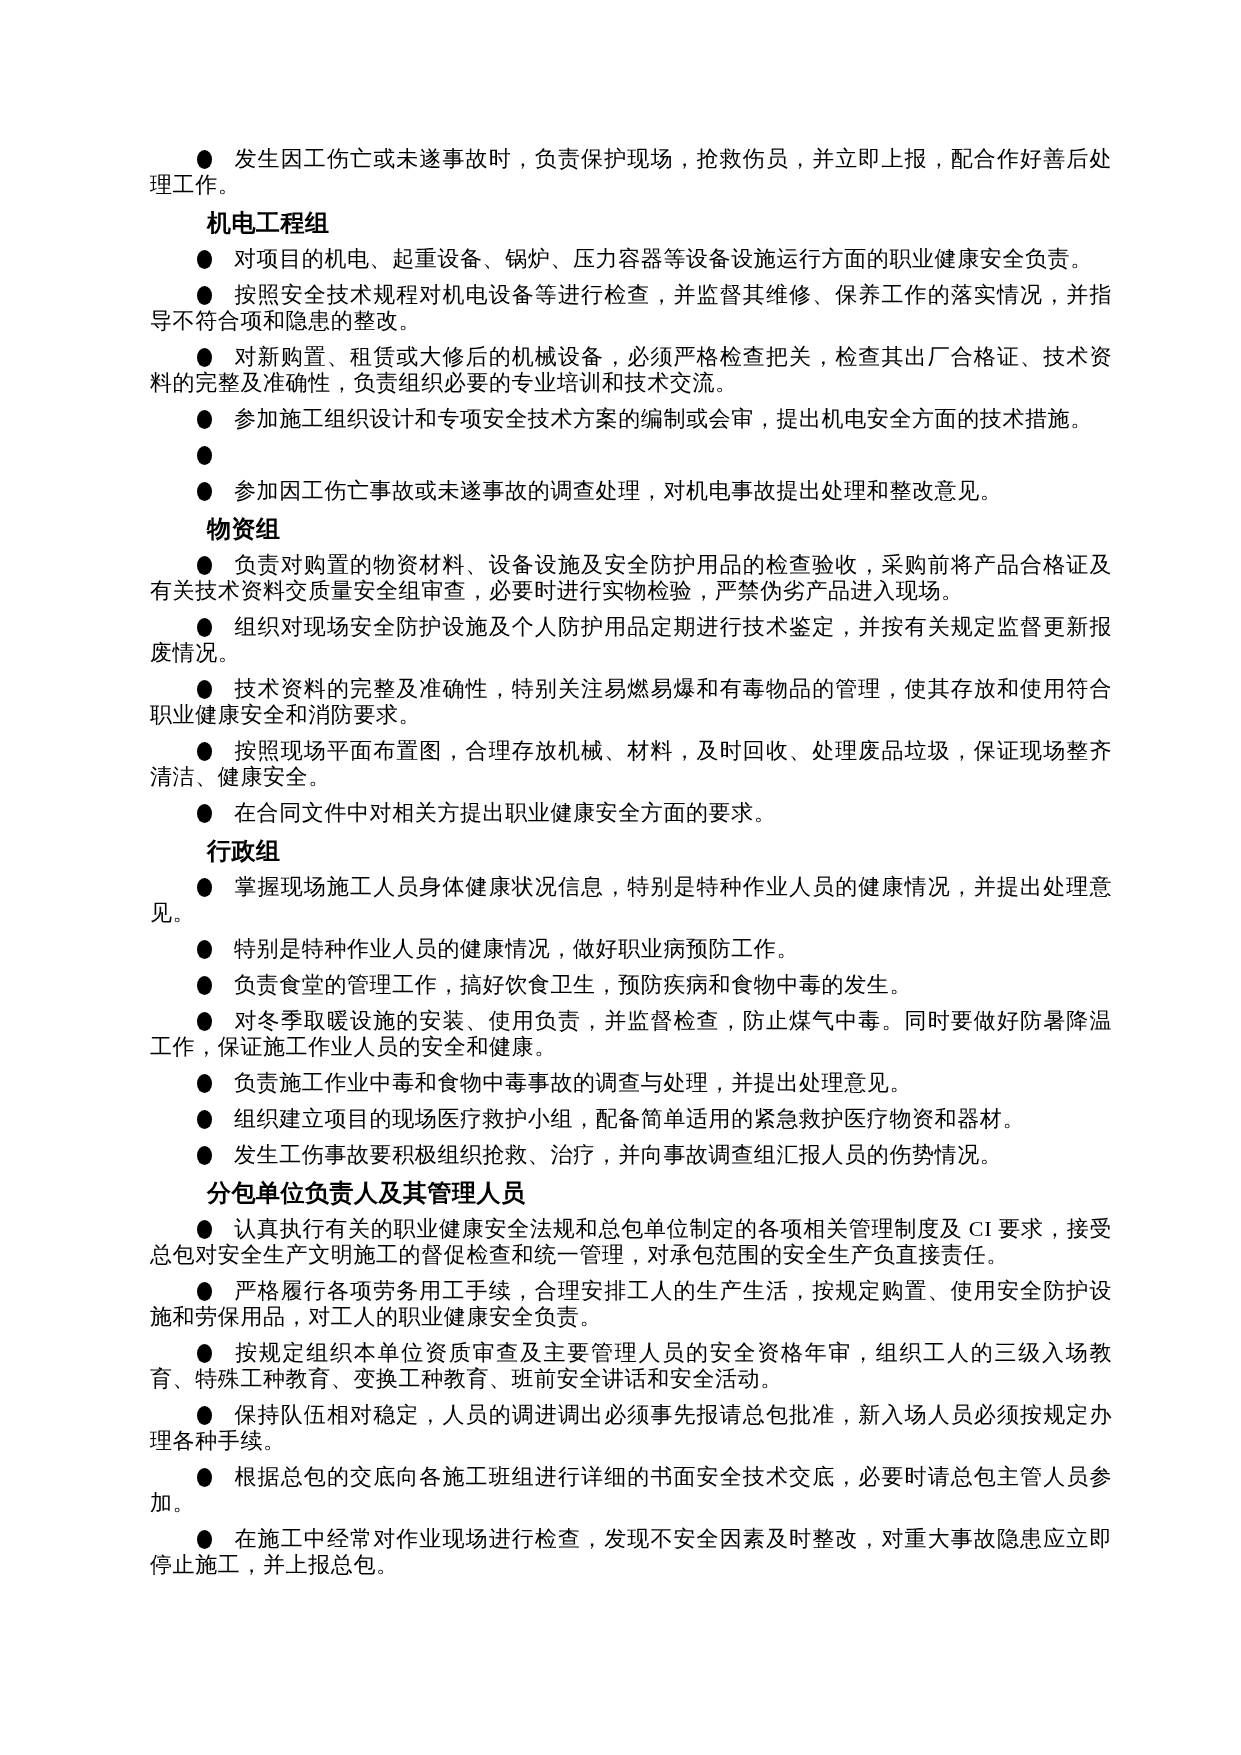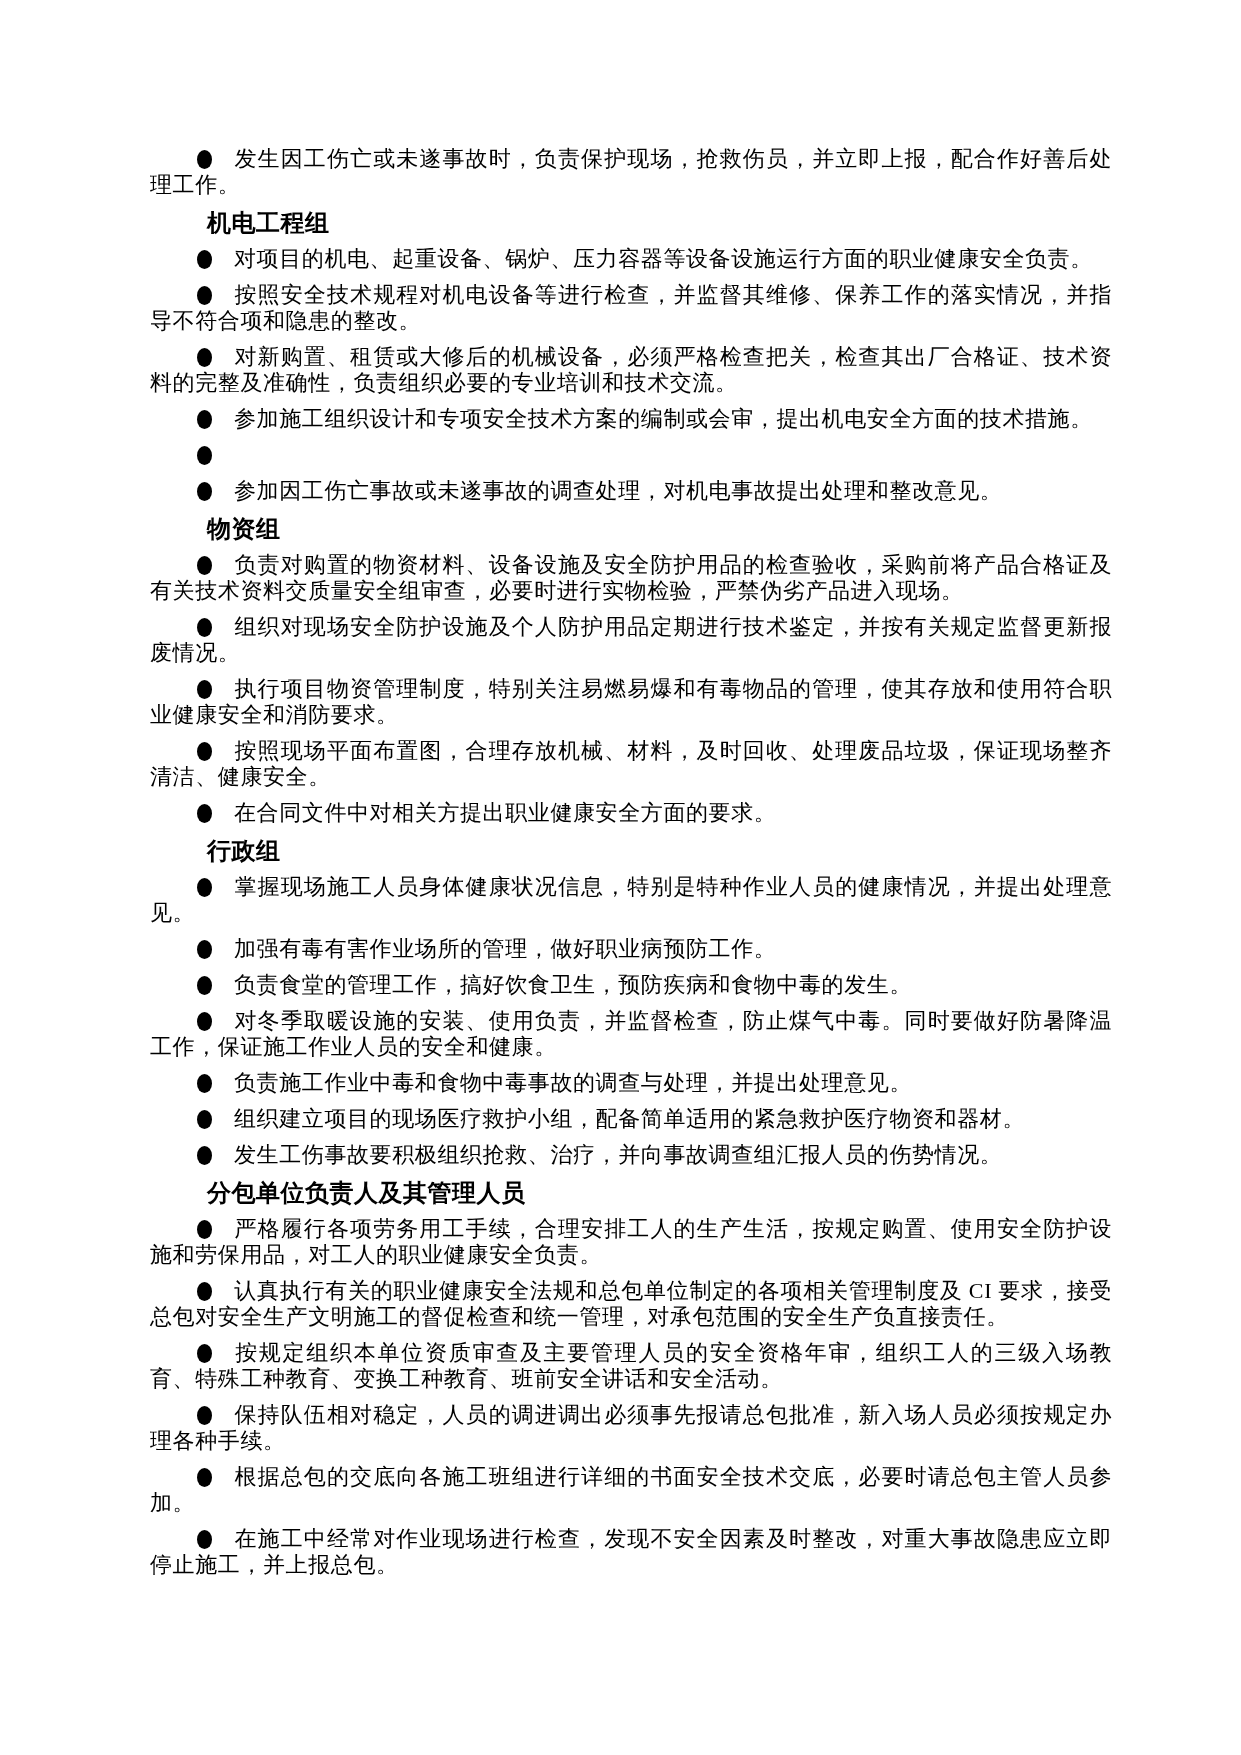--- a/index.html
+++ b/index.html
@@ -58,32 +58,32 @@
       <h2 class="group-heading">机电工程组</h2>
       <p class="item"><span class="bullet"></span><span>对项目的机电、起重设备、锅炉、压力容器等设备设施运行方面的职业健康安全负责。</span></p>
       <p class="item"><span class="bullet"></span><span>按照安全技术规程对机电设备等进行检查，并监督其维修、保养工作的落实情况，并指导不符合项和隐患的整改。</span></p>
       <p class="item"><span class="bullet"></span><span>对新购置、租赁或大修后的机械设备，必须严格检查把关，检查其出厂合格证、技术资料的完整及准确性，负责组织必要的专业培训和技术交流。</span></p>
       <p class="item"><span class="bullet"></span><span>参加施工组织设计和专项安全技术方案的编制或会审，提出机电安全方面的技术措施。</span></p>
       <p class="item"><span class="bullet"></span></p>
       <p class="item"><span class="bullet"></span><span>参加因工伤亡事故或未遂事故的调查处理，对机电事故提出处理和整改意见。</span></p>
       <h2 class="group-heading">物资组</h2>
       <p class="item"><span class="bullet"></span><span>负责对购置的物资材料、设备设施及安全防护用品的检查验收，采购前将产品合格证及有关技术资料交质量安全组审查，必要时进行实物检验，严禁伪劣产品进入现场。</span></p>
       <p class="item"><span class="bullet"></span><span>组织对现场安全防护设施及个人防护用品定期进行技术鉴定，并按有关规定监督更新报废情况。</span></p>
-      <p class="item"><span class="bullet"></span><span>执行项目物资管理制度，特别关注易燃易爆和有毒物品的管理，使其存放和使用符合职业健康安全和消防要求。</span></p>
+      <p class="item"><span class="bullet"></span><span>技术资料的完整及准确性，特别关注易燃易爆和有毒物品的管理，使其存放和使用符合职业健康安全和消防要求。</span></p>
       <p class="item"><span class="bullet"></span><span>按照现场平面布置图，合理存放机械、材料，及时回收、处理废品垃圾，保证现场整齐清洁、健康安全。</span></p>
       <p class="item"><span class="bullet"></span><span>在合同文件中对相关方提出职业健康安全方面的要求。</span></p>
       <h2 class="group-heading">行政组</h2>
       <p class="item"><span class="bullet"></span><span>掌握现场施工人员身体健康状况信息，特别是特种作业人员的健康情况，并提出处理意见。</span></p>
-      <p class="item"><span class="bullet"></span><span>加强有毒有害作业场所的管理，做好职业病预防工作。</span></p>
+      <p class="item"><span class="bullet"></span><span>特别是特种作业人员的健康情况，做好职业病预防工作。</span></p>
       <p class="item"><span class="bullet"></span><span>负责食堂的管理工作，搞好饮食卫生，预防疾病和食物中毒的发生。</span></p>
       <p class="item"><span class="bullet"></span><span>对冬季取暖设施的安装、使用负责，并监督检查，防止煤气中毒。同时要做好防暑降温工作，保证施工作业人员的安全和健康。</span></p>
       <p class="item"><span class="bullet"></span><span>负责施工作业中毒和食物中毒事故的调查与处理，并提出处理意见。</span></p>
       <p class="item"><span class="bullet"></span><span>组织建立项目的现场医疗救护小组，配备简单适用的紧急救护医疗物资和器材。</span></p>
       <p class="item"><span class="bullet"></span><span>发生工伤事故要积极组织抢救、治疗，并向事故调查组汇报人员的伤势情况。</span></p>
       <h2 class="group-heading">分包单位负责人及其管理人员</h2>
+      <p class="item"><span class="bullet"></span><span>认真执行有关的职业健康安全法规和总包单位制定的各项相关管理制度及 CI 要求，接受总包对安全生产文明施工的督促检查和统一管理，对承包范围的安全生产负直接责任。</span></p>
       <p class="item"><span class="bullet"></span><span>严格履行各项劳务用工手续，合理安排工人的生产生活，按规定购置、使用安全防护设施和劳保用品，对工人的职业健康安全负责。</span></p>
-      <p class="item"><span class="bullet"></span><span>认真执行有关的职业健康安全法规和总包单位制定的各项相关管理制度及 CI 要求，接受总包对安全生产文明施工的督促检查和统一管理，对承包范围的安全生产负直接责任。</span></p>
       <p class="item"><span class="bullet"></span><span>按规定组织本单位资质审查及主要管理人员的安全资格年审，组织工人的三级入场教育、特殊工种教育、变换工种教育、班前安全讲话和安全活动。</span></p>
       <p class="item"><span class="bullet"></span><span>保持队伍相对稳定，人员的调进调出必须事先报请总包批准，新入场人员必须按规定办理各种手续。</span></p>
       <p class="item"><span class="bullet"></span><span>根据总包的交底向各施工班组进行详细的书面安全技术交底，必要时请总包主管人员参加。</span></p>
       <p class="item"><span class="bullet"></span><span>在施工中经常对作业现场进行检查，发现不安全因素及时整改，对重大事故隐患应立即停止施工，并上报总包。</span></p>
     </div>
 </div>
 
 </body></html>

